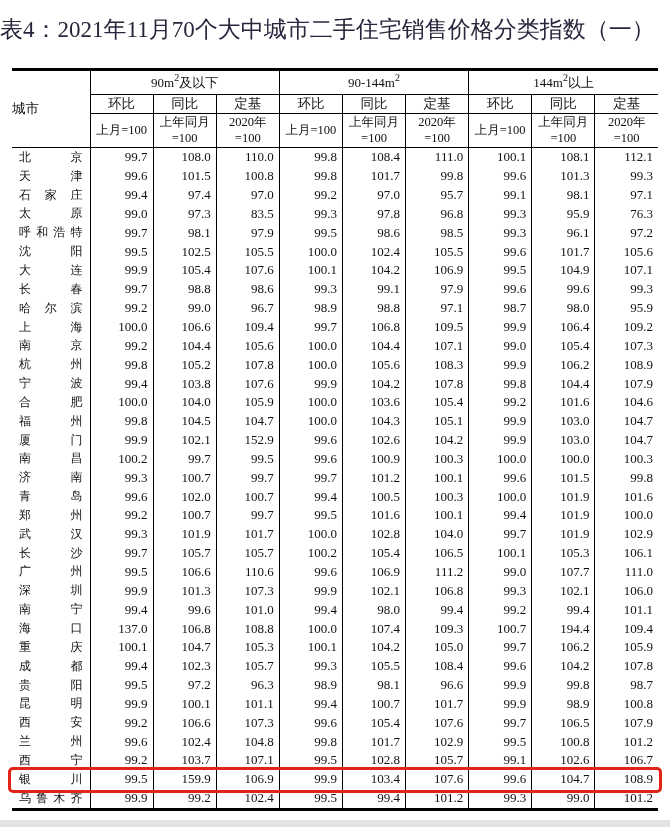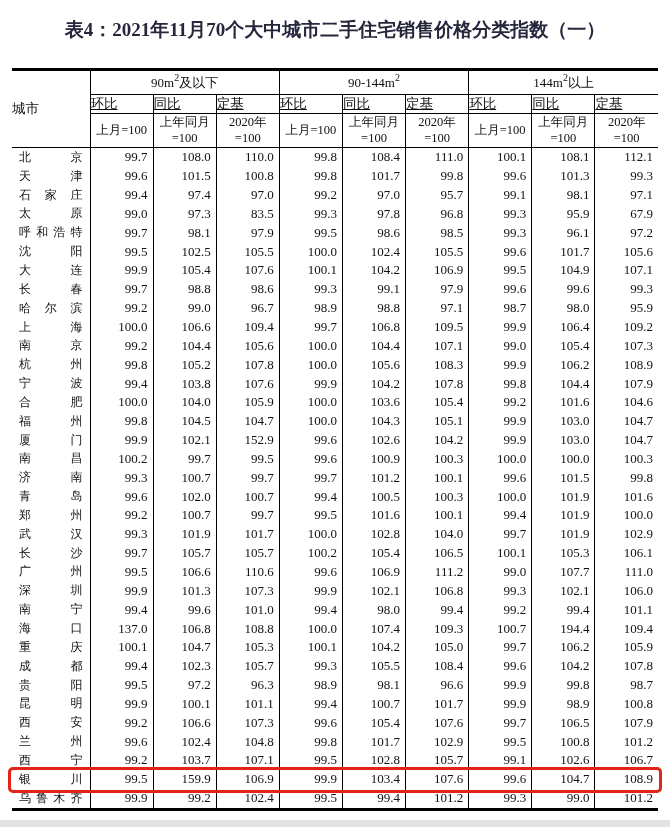--- a/index.html
+++ b/index.html
@@ -4,21 +4,21 @@
 <style>
   html, body { margin: 0; padding: 0; background: #ffffff; }
   .page {
     position: relative; width: 670px; height: 827px;
     background: #fff; overflow: hidden;
     font-family: "Liberation Serif", "DejaVu Serif", serif;
     color: var(--table-text, #111);
   }
   .title {
     position: absolute; top: 18px; left: 0; width: 100%;
-    text-align: center; font-size: 19px; font-weight: bold;
+    font-size: 23px; font-weight: normal;
     line-height: 24px; color: var(--title-text, #26263c);
   }
   table.idx {
     position: absolute; left: 12px; top: 68px; width: 646px;
     border-collapse: collapse; table-layout: fixed;
     border-top: 3px solid var(--border, #000);
     border-bottom: 3px solid var(--border, #000);
   }
   col.c-city { width: 78px; }
   .idx th, .idx td {
@@ -26,21 +26,21 @@
     font-weight: normal; padding: 0; vertical-align: middle;
   }
   .idx tr > *:first-child { border-left: none; }
   .city-h {
     border-right: 1px solid var(--border, #000);
     border-bottom: 1px solid var(--border, #000);
     font-size: 13.5px; text-align: left;
   }
   .r-group th.grp { height: 23px; border-bottom: 1px solid var(--border, #000); font-size: 13px; text-align: center; margin-top: 40px; }
   .grp sup { font-size: 10px; position: relative; top: -1px; }
-  .r-metric th { height: 18px; border-bottom: 1px solid var(--border, #000); font-size: 13.5px; text-align: left; text-decoration: underline; }
+  .r-metric th { height: 18px; border-bottom: 1px solid var(--border, #000); font-size: 13.5px; text-align: center; }
   .r-base th { height: 33px; border-bottom: 1px solid var(--border, #000); font-size: 12.5px; text-align: center; line-height: 1.22; }
   .r-base .l2:empty { display: none; }
   tbody td { height: 18.857px; }
   .td-city {
     font-size: 12px; padding: 0 7px !important;
     text-align: justify; text-align-last: justify;
   }
   .td-num { font-size: 13px; text-align: right; padding-right: 5px !important; }
   .hl-box {
     position: absolute; box-sizing: border-box;
@@ -157,21 +157,21 @@
         <tr>
           <td class="td-city">太原</td>
           <td class="td-num">99.0</td>
           <td class="td-num">97.3</td>
           <td class="td-num">83.5</td>
           <td class="td-num">99.3</td>
           <td class="td-num">97.8</td>
           <td class="td-num">96.8</td>
           <td class="td-num">99.3</td>
           <td class="td-num">95.9</td>
-          <td class="td-num">67.9</td>
+          <td class="td-num">76.3</td>
         </tr>
         <tr>
           <td class="td-city">呼和浩特</td>
           <td class="td-num">99.7</td>
           <td class="td-num">98.1</td>
           <td class="td-num">97.9</td>
           <td class="td-num">99.5</td>
           <td class="td-num">98.6</td>
           <td class="td-num">98.5</td>
           <td class="td-num">99.3</td>

